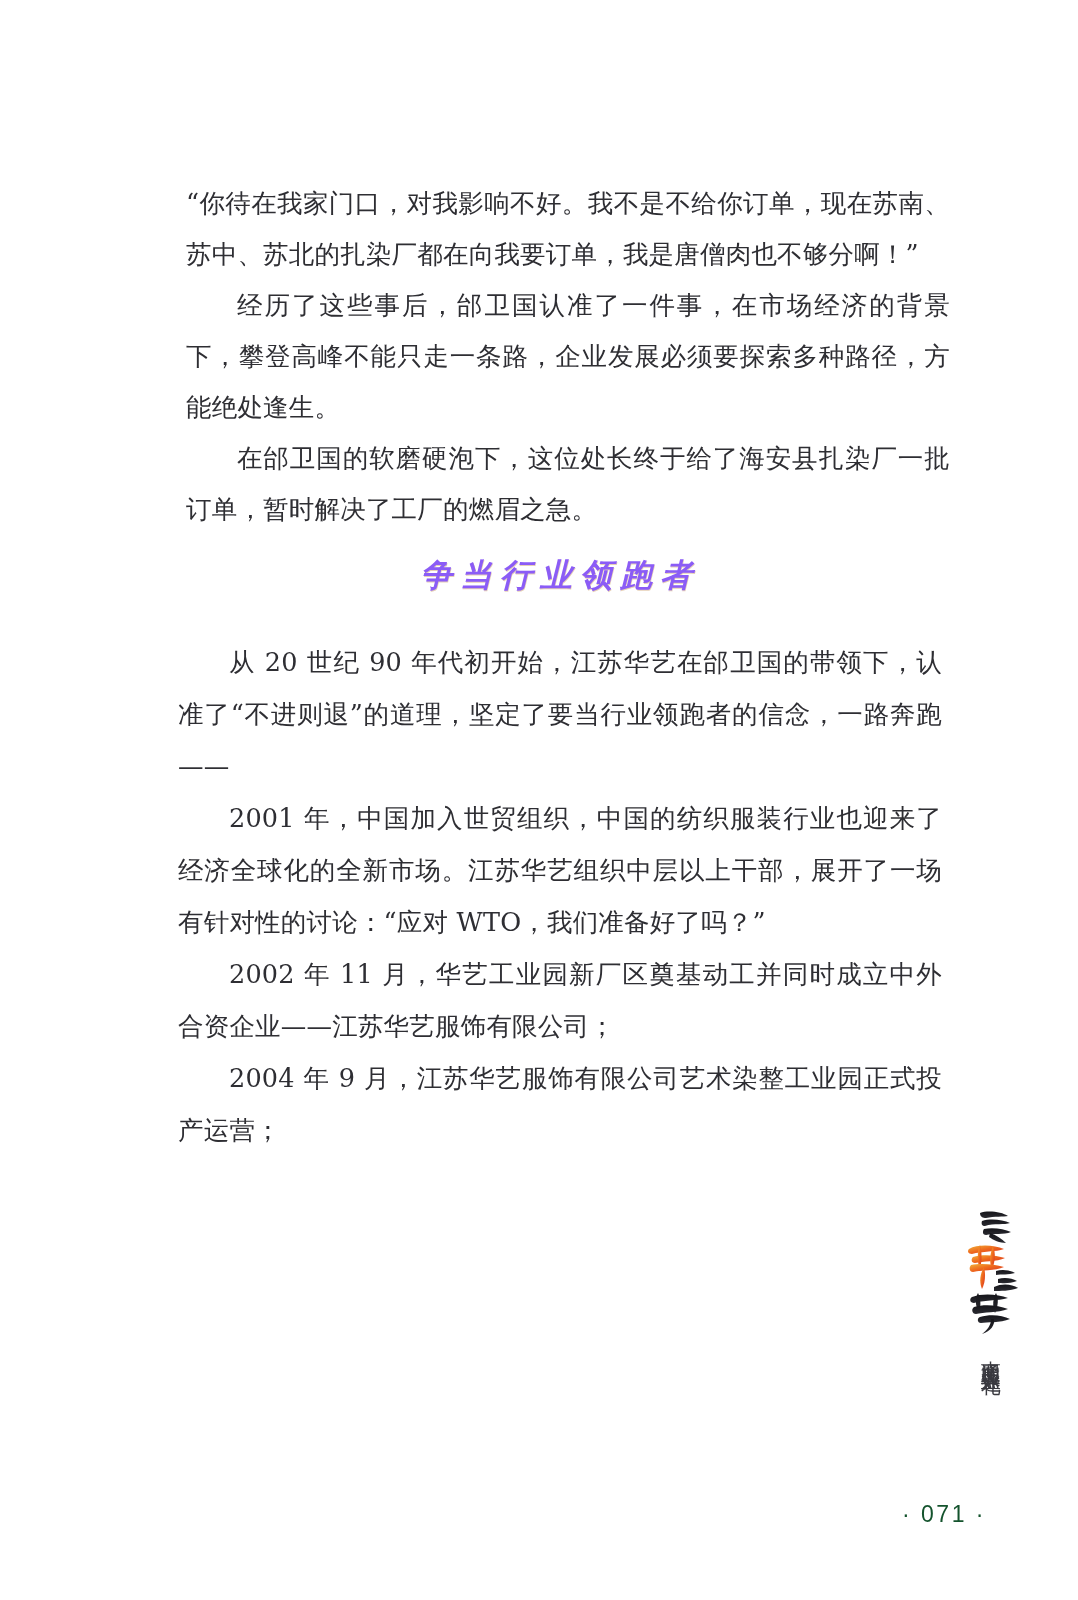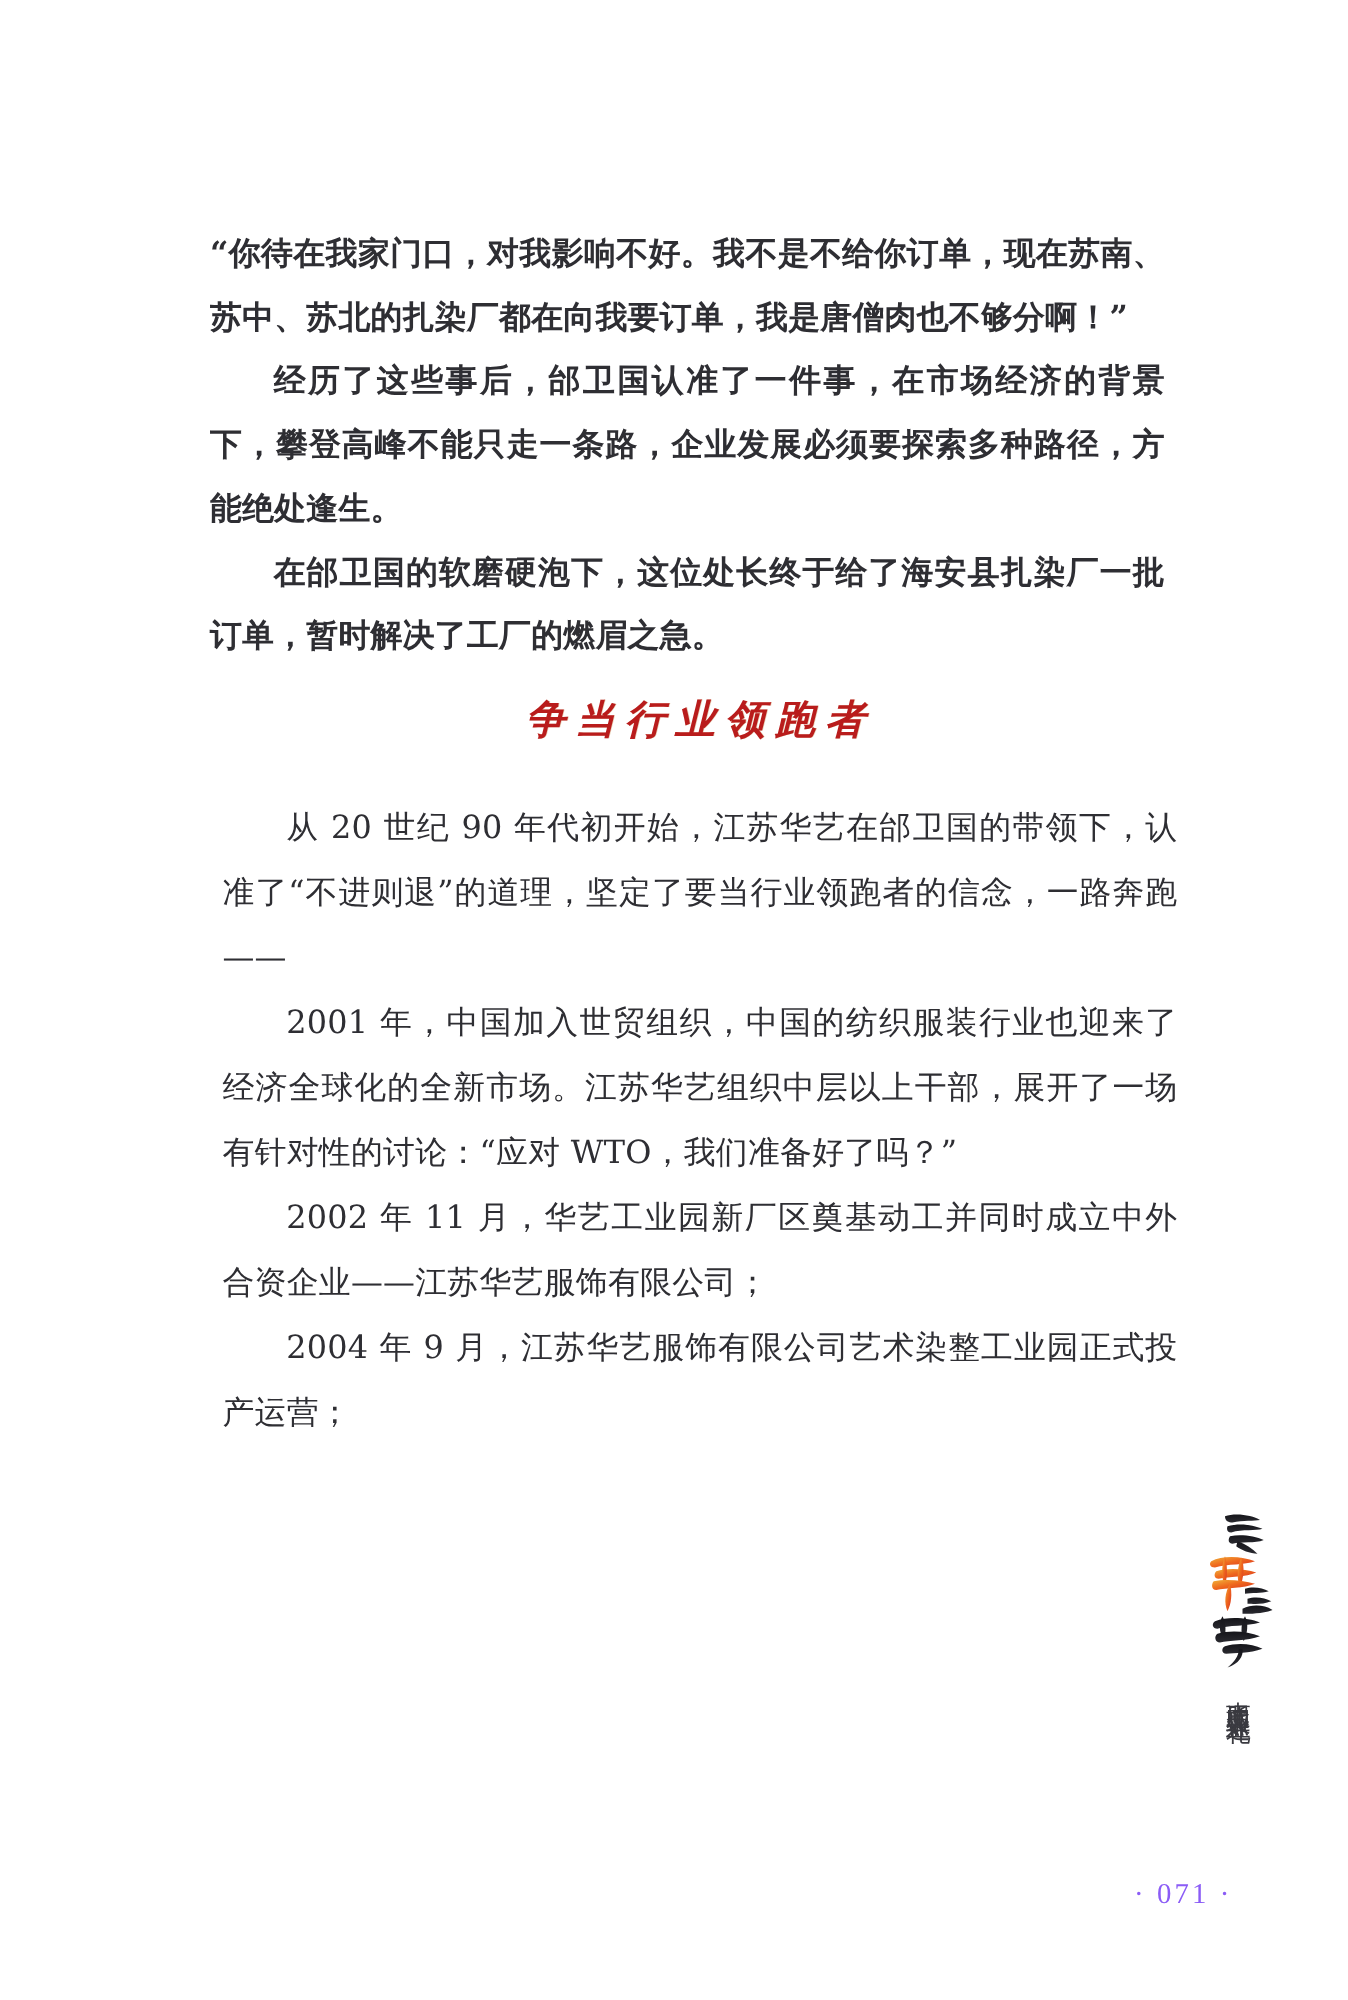--- a/index.html
+++ b/index.html
@@ -16,24 +16,23 @@
     width: 1078px;
     height: 1600px;
     background: #ffffff;
     overflow: hidden;
     box-sizing: border-box;
   }
 
   
   .text-column {
     position: absolute;
-    left: 168px;
+    left: 186px;
     top: 178px;
     width: 764px;
-    font-weight: bold;
   }
 
   .para {
     margin: 0 0 0 0;
     font-family: "DejaVu Serif", "Liberation Serif", serif;
     font-size: 25.5px;
     line-height: 51px;
     color: #2e2e33;
     text-align: justify;
     text-justify: inter-character;
@@ -55,21 +54,21 @@
     top: 554px;
     width: 764px;
     text-align: center;
   }
   .section-heading {
     display: inline-block;
     font-family: "DejaVu Serif", "Liberation Serif", serif;
     font-size: 32px;
     font-weight: 700;
     font-style: italic;
-    color: #b91c1c;
+    color: #8b5cf6;
     letter-spacing: 8px;
     text-shadow: 0.5px 0.5px 0 rgba(184,120,46,0.35);
   }
 
   
   .text-column-2 {
     position: absolute;
     left: 178px;
     top: 636px;
     width: 764px;
@@ -105,23 +104,23 @@
     letter-spacing: 2px;
     color: #3a3a40;
     white-space: nowrap;
   }
 
   
   .folio {
     position: absolute;
     right: 92px;
     bottom: 72px;
-    font-family: Liberation Serif, serif;
+    font-family: Liberation Sans, sans-serif;
     font-size: 23px;
-    color: #8b5cf6;
+    color: #14532d;
     letter-spacing: 2.5px;
     white-space: nowrap;
     text-align: right;
   }
 </style>
 </head>
 <body>
 
 <div class="page">
 

